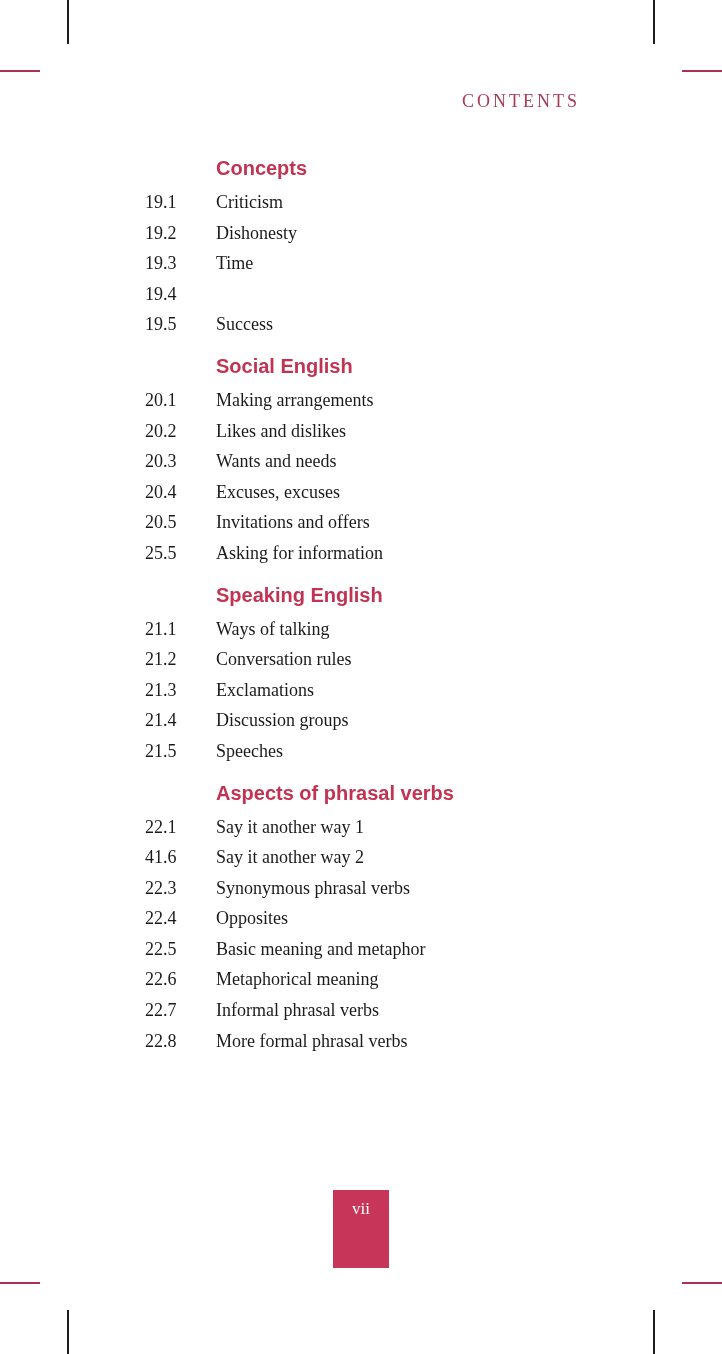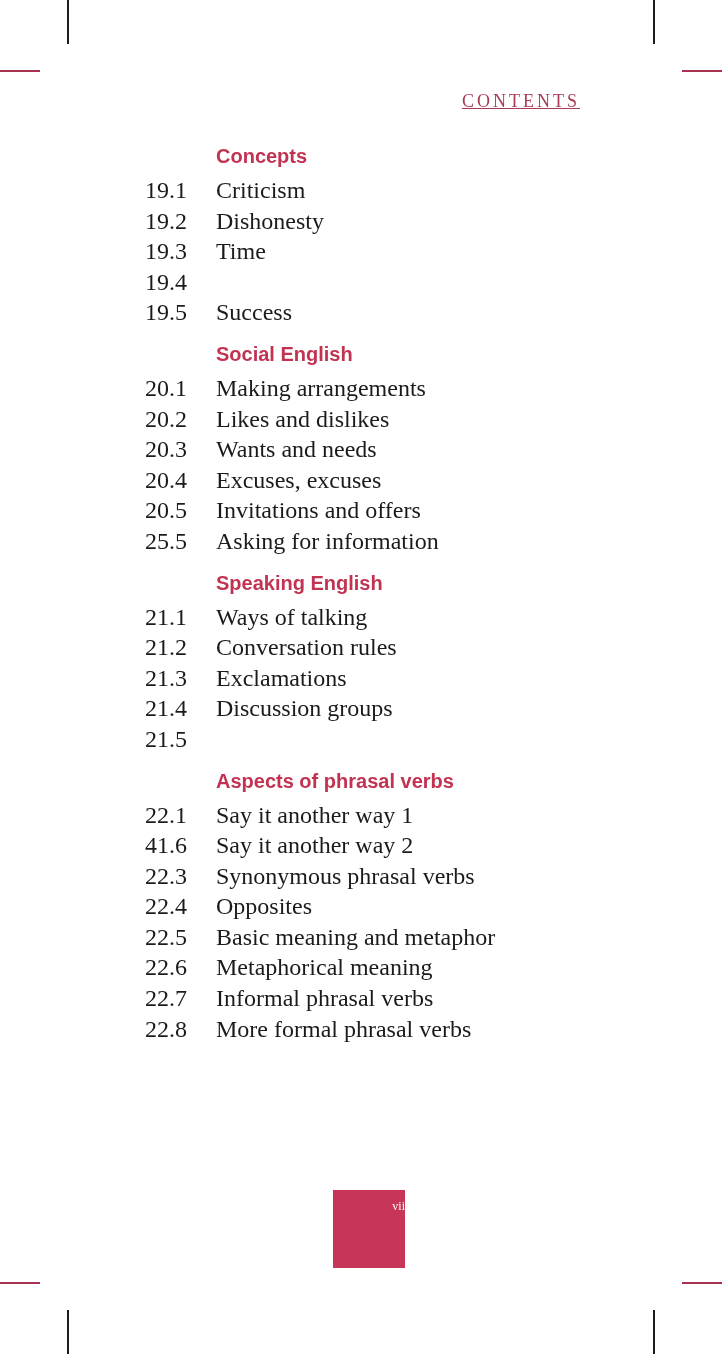--- a/index.html
+++ b/index.html
@@ -27,49 +27,48 @@
   .tl-h{left:0;top:70px;}
   .tr-h{right:0;top:70px;}
   .bl-h{left:0;top:1282px;}
   .br-h{right:0;top:1282px;}
 
   .page-header{
     position:absolute;top:91px;right:142px;
     font-size:18px;letter-spacing:3px;
     color:var(--header-red);
     font-family:"Liberation Serif", serif;
-    text-decoration:underline;
   }
 
   .toc{
     position:absolute;left:145px;top:139px;width:470px;
   }
   .section-heading{
     font-family:"Liberation Sans", sans-serif;
     font-weight:bold;
     font-size:20px;line-height:26px;
     color:var(--accent);
     margin:13px 0 6px 71px;
   }
-  .toc-section:first-child .section-heading{margin-top:4px;}
+  .toc-section:first-child .section-heading{margin-top:16px;}
   .toc-row{
     display:flex;
-    font-size:24px;line-height:30.6px;
+    font-size:18px;line-height:30.6px;
     color:var(--text);
   }
   .toc-num{width:71px;flex:0 0 71px;}
   .toc-label{flex:1;}
 
   .page-number-box{
     position:absolute;left:333px;top:1190px;
-    width:72px;height:78px;
+    width:56px;height:78px;
     background:#c73558;
     color:#ffffff;
-    text-align:right;
-    font-size:12px;
+    text-align:center;
+    font-size:17px;
     padding-top:9px;
     font-family:"Liberation Serif", serif;
   }
 </style>
 </head>
 <body>
 
 <div class="page">
 
   <div class="crop-v tl-v"></div>
@@ -146,20 +145,21 @@
         <div class="toc-row">
           <span class="toc-num">21.3</span>
           <span class="toc-label">Exclamations</span>
         </div>
         <div class="toc-row">
           <span class="toc-num">21.4</span>
           <span class="toc-label">Discussion groups</span>
         </div>
         <div class="toc-row">
           <span class="toc-num">21.5</span>
+          <span class="toc-label">Speeches</span>
         </div>
       </section>
       <section class="toc-section">
         <h2 class="section-heading">Aspects of phrasal verbs</h2>
         <div class="toc-row">
           <span class="toc-num">22.1</span>
           <span class="toc-label">Say it another way 1</span>
         </div>
         <div class="toc-row">
           <span class="toc-num">41.6</span>

